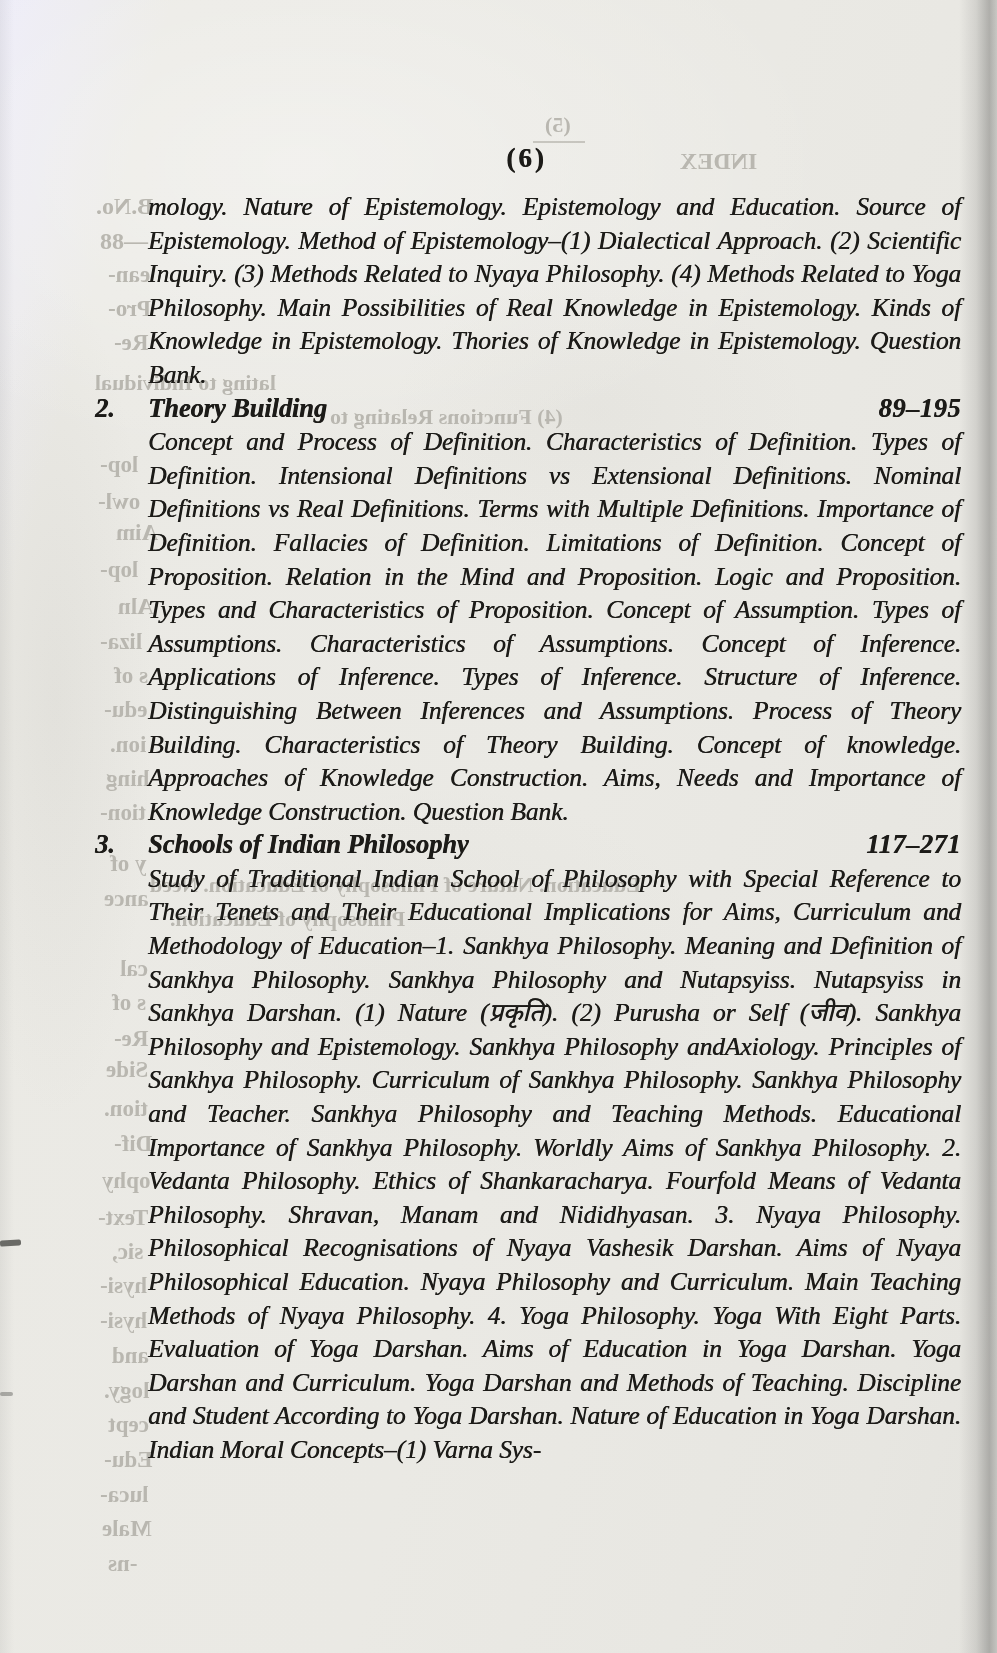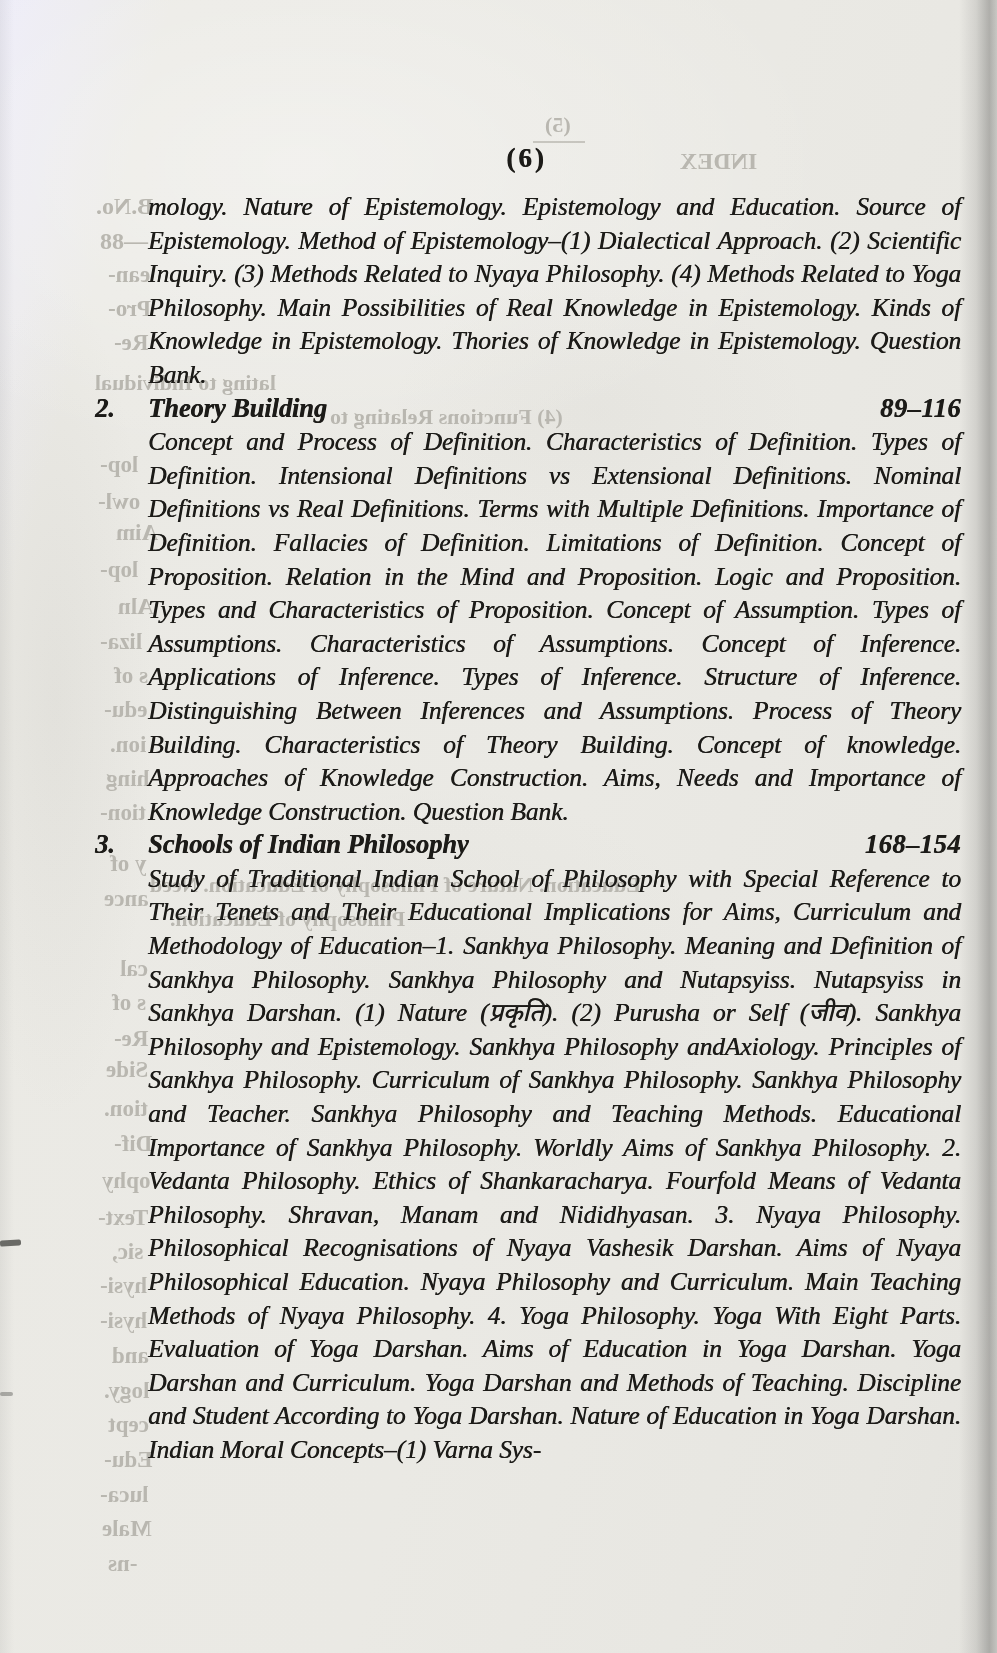--- a/index.html
+++ b/index.html
@@ -141,28 +141,28 @@
 
   <div class="page-num">(6)</div>
 
   <div class="content">
 
     <p>mology. Nature of Epistemology. Epistemology and Education. Source of Epistemology. Method of Epistemology–(1) Dialectical Approach. (2) Scientific Inquiry. (3) Methods Related to Nyaya Philosophy. (4) Methods Related to Yoga Philosophy. Main Possibilities of Real Knowledge in Epistemology. Kinds of Knowledge in Epistemology. Thories of Knowledge in Epistemology. Question Bank.</p>
 
     <div class="entry-head">
       <span class="entry-num">2.</span>
       <span class="entry-title">Theory Building</span>
-      <span class="entry-pages">89–116</span>
+      <span class="entry-pages">89–195</span>
     </div>
     <p>Concept and Process of Definition. Characteristics of Definition. Types of Definition. Intensional Definitions vs Extensional Definitions. Nominal Definitions vs Real Definitions. Terms with Multiple Definitions. Importance of Definition. Fallacies of Definition. Limitations of Definition. Concept of Proposition. Relation in the Mind and Proposition. Logic and Proposition. Types and Characteristics of Proposition. Concept of Assumption. Types of Assumptions. Characteristics of Assumptions. Concept of Inference. Applications of Inference. Types of Inference. Structure of Inference. Distinguishing Between Inferences and Assumptions. Process of Theory Building. Characteristics of Theory Building. Concept of knowledge. Approaches of Knowledge Construction. Aims, Needs and Importance of Knowledge Construction. Question Bank.</p>
 
     <div class="entry-head">
       <span class="entry-num">3.</span>
       <span class="entry-title">Schools of Indian Philosophy</span>
-      <span class="entry-pages">168–154</span>
+      <span class="entry-pages">117–271</span>
     </div>
     <p>Study of Traditional Indian School of Philosophy with Special Reference to Their Tenets and Their Educational Implications for Aims, Curriculum and Methodology of Education–1. Sankhya Philosophy. Meaning and Definition of Sankhya Philosophy. Sankhya Philosophy and Nutapsyiss. Nutapsyiss in Sankhya Darshan. (1) Nature (प्रकृति). (2) Purusha or Self (जीव). Sankhya Philosophy and Epistemology. Sankhya Philosophy andAxiology. Principles of Sankhya Philosophy. Curriculum of Sankhya Philosophy. Sankhya Philosophy and Teacher. Sankhya Philosophy and Teaching Methods. Educational Importance of Sankhya Philosophy. Worldly Aims of Sankhya Philosophy. 2. Vedanta Philosophy. Ethics of Shankaracharya. Fourfold Means of Vedanta Philosophy. Shravan, Manam and Nididhyasan. 3. Nyaya Philosophy. Philosophical Recognisations of Nyaya Vashesik Darshan. Aims of Nyaya Philosophical Education. Nyaya Philosophy and Curriculum. Main Teaching Methods of Nyaya Philosophy. 4. Yoga Philosophy. Yoga With Eight Parts. Evaluation of Yoga Darshan. Aims of Education in Yoga Darshan. Yoga Darshan and Curriculum. Yoga Darshan and Methods of Teaching. Discipline and Student According to Yoga Darshan. Nature of Education in Yoga Darshan. Indian Moral Concepts–(1) Varna Sys-</p>
 
   </div>
 
   <div class="pen-mark-1"></div>
   <div class="pen-mark-2"></div>
 
   <div class="edge-left"></div>
   <div class="edge-right"></div>

